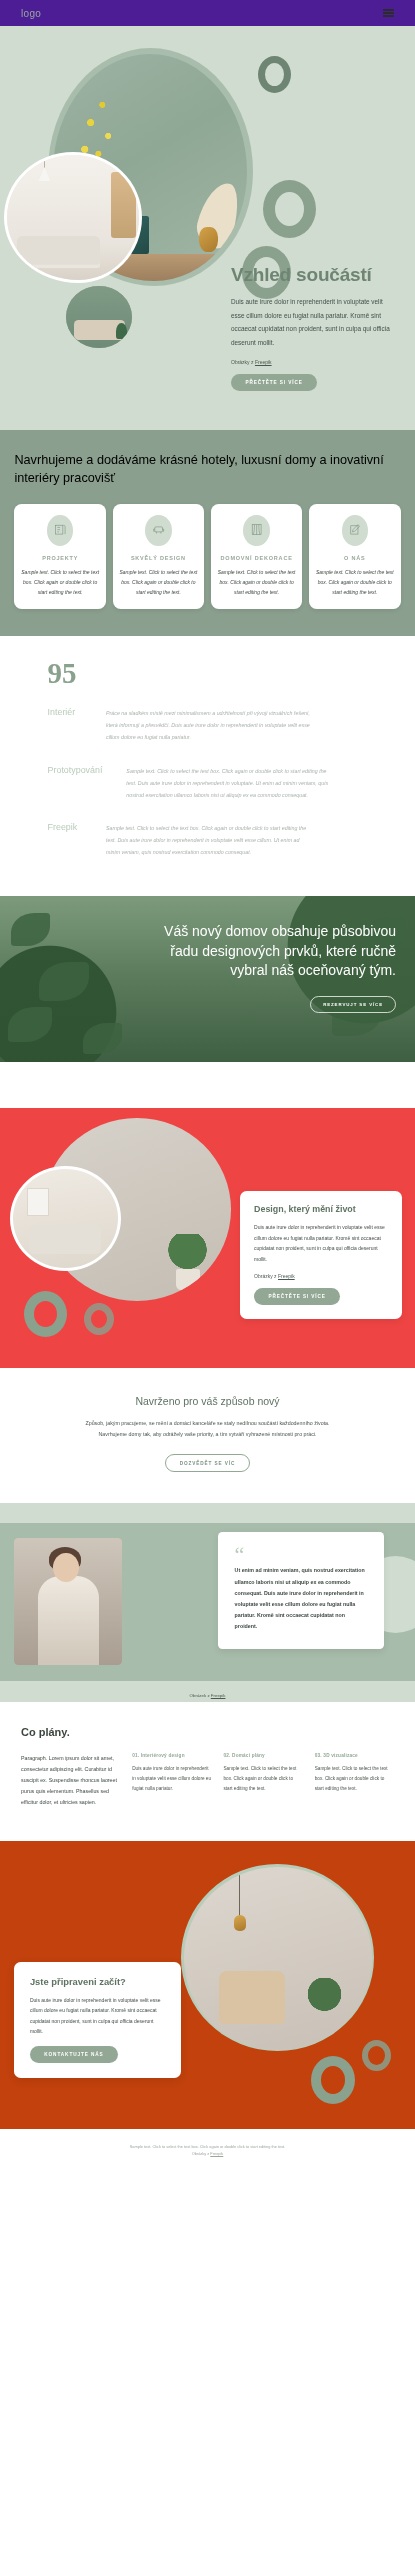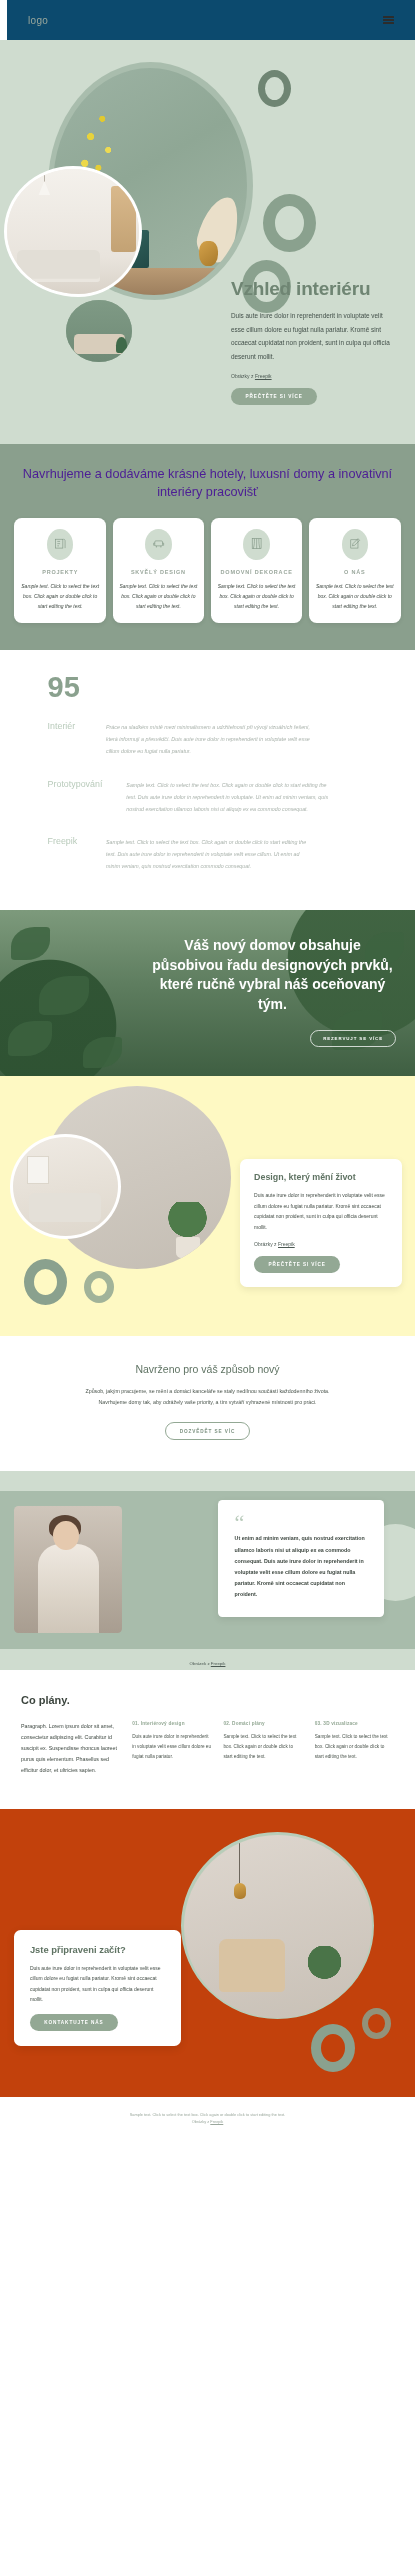--- a/index.html
+++ b/index.html
@@ -7,22 +7,22 @@
   body {
     font-family:"Liberation Sans", sans-serif;
     background:#ffffff;
     color:#3f4a42;
     -webkit-font-smoothing:antialiased;
   }
   .page { width:415px; position:relative; overflow:hidden; }
 
   
   .header {
-    height:40px; background:#0c4a6e; display:flex; align-items:center;
-    justify-content:space-between; padding:0 21px;margin-left:7px;
+    height:26px; background:#4c1d95; display:flex; align-items:center;
+    justify-content:space-between; padding:0 21px;
   }
   .logo { font-size:10px; color:#9aa79c; letter-spacing:0.3px; font-weight:400; }
   .burger { width:11px; display:flex; flex-direction:column; gap:1.7px; cursor:pointer; }
   .burger i { display:block; height:1.4px; background:#2c2c2c; border-radius:0.6px; }
 
   
   .hero { position:relative; background:#cfdccf; padding-bottom:22px; }
   .hero-art { position:relative; height:183px; }
   .blob-big {
     position:absolute; left:48px; top:22px; width:205px; height:238px;
@@ -90,21 +90,21 @@
   .btn-outline {
     display:inline-block; background:transparent; color:#7d9281; border:0.8px solid #93a894;
     font-size:4.7px; font-weight:700; letter-spacing:0.9px; padding:5.5px 13.3px;
     border-radius:11px; cursor:pointer; text-transform:uppercase;
   }
 
   
   .services { background:#8a9f8d; padding:22px 14.4px 26.6px; }
   .services h2 {
     font-family:"Liberation Sans Narrow","Liberation Sans", sans-serif;
-    text-align:center; color:#4c1d95; font-size:12.7px; font-weight:400;
+    color:#000000; font-size:12.7px; font-weight:400;
     line-height:1.38; margin-bottom:16.6px;
   }
   .cards { display:flex; gap:6.6px; }
   .card {
     flex:1; background:#fff; border-radius:7.7px; padding:11px 6.6px 12px;
     text-align:center; box-shadow:0 1.7px 4.4px rgba(0,0,0,.07);
   }
   .card-icon {
     width:26.6px; height:31px; border-radius:50%; background:#cfdccf;
     margin:0 auto 8.9px; display:flex; align-items:center; justify-content:center;
@@ -112,21 +112,21 @@
   .card-icon svg { width:13.3px; height:13.3px; stroke:#7d9281; fill:none; stroke-width:1.1; }
   .card h3 {
     font-family:"Liberation Sans Narrow","Liberation Sans", sans-serif;
     font-size:5.5px; letter-spacing:0.8px; color:#9aa79c; font-weight:700;
     margin-bottom:7.7px; text-transform:uppercase;
   }
   .card p { font-size:5px; line-height:1.95; font-style:italic; color:#3c463f; }
 
   
   .stats { background:#fff; padding:23px 21px 16.6px; }
-  .stats-head { display:flex; gap:17.7px; align-items:center; margin-bottom:19px; }
+  .stats-head { display:flex; gap:17.7px; align-items:center; margin-bottom:19px;font-family:Liberation Serif, serif; }
   .stat-num { font-size:29px; font-weight:700; color:#8aa18e; line-height:1; min-width:61px; padding-left:26.6px; }
   .stat-lead { font-size:9.4px; line-height:1.6; color:#8fa795; font-weight:400; }
   .acc-row { display:flex; gap:24px; margin-bottom:21px; }
   .acc-title {
     font-family:"Liberation Sans Narrow","Liberation Sans", sans-serif;
     min-width:61px; padding-left:26.6px; font-size:8.9px; color:#b9cbbb; font-weight:400;
   }
   .acc-body { font-size:5.3px; font-style:italic; line-height:2.3; color:#a9b2ab; max-width:205px; }
 
   
@@ -134,31 +134,31 @@
   .banner-img { position:absolute; inset:0;
     background:
       radial-gradient(circle at 12% 70%, rgba(46,82,50,.95) 0 66px, transparent 67px),
       radial-gradient(circle at 88% 30%, rgba(58,94,60,.9) 0 77px, transparent 78px),
       linear-gradient(180deg,#7d9a7c 0%,#5e7d5f 45%,#3f5f42 100%);
   }
   .leaf { position:absolute; background:#3c6340; border-radius:60% 10% 60% 10%; opacity:.85; }
   .banner-inner { position:relative; padding:25.5px 19px 0 149px; }
   .banner h2 {
     font-family:"Liberation Sans Narrow","Liberation Sans", sans-serif;
-    color:#fff; font-size:14px; line-height:1.42; font-weight:700; text-align:center;
+    color:#fff; font-size:14px; line-height:1.42; font-weight:400; text-align:right;
   }
   .banner .btn-wrap { text-align:right; margin-top:14.4px; }
   .btn-ghost {
     display:inline-block; background:transparent; color:#fff; border:0.8px solid rgba(255,255,255,.75);
     font-size:4.4px; font-weight:700; letter-spacing:0.9px; padding:5px 12px; border-radius:10px;
     cursor:pointer; text-transform:uppercase;
   }
 
   
-  .design { position:relative; background:#fef9c3; padding:22px 0 31px; height:260px; }
+  .design { position:relative; background:#ef4444; padding:22px 0 31px; height:260px;margin-top:46px; }
   .d-circle-big {
     position:absolute; left:43px; top:10px; width:188px; height:183px; border-radius:50%;
     background:linear-gradient(160deg,#d7d2ca,#c4bdb3);
     overflow:hidden;
   }
   .d-plant { position:absolute; right:24px; bottom:14.4px; width:39px; height:53px;
     background:radial-gradient(circle at 50% 30%, #4e7b4a 0 19px, transparent 19.4px); }
   .d-pot { position:absolute; right:31px; bottom:11px; width:24px; height:21px;
     background:#e8e2d8; border-radius:2.2px 2.2px 5.5px 5.5px; }
   .d-photo {
@@ -290,21 +290,21 @@
 
     <div class="small-photo">
       <div class="sp-wall"></div>
       <div class="sp-sofa"></div>
       <div class="sp-plant"></div>
     </div>
 
     <div class="ring ring-mid" style="left:242px;top:220px;width:49px;height:53px;border-width:11px;"></div>
 
     <div class="hero-copy">
-      <div class="hero-title">Vzhled interiéru</div>
+      <div class="hero-title">Vzhled součástí</div>
       <div class="hero-text">Duis aute irure dolor in reprehenderit in voluptate velit esse cillum dolore eu fugiat nulla pariatur. Kromě sint occaecat cupidatat non proident, sunt in culpa qui officia deserunt mollit.</div>
       <div class="credit">
         <span>Obrázky z </span><u>Freepik</u>
       </div>
       <button class="btn">PŘEČTĚTE SI VÍCE</button>
     </div>
     <div style="height:199px;"></div>
   </div>
 
   <div class="services">

